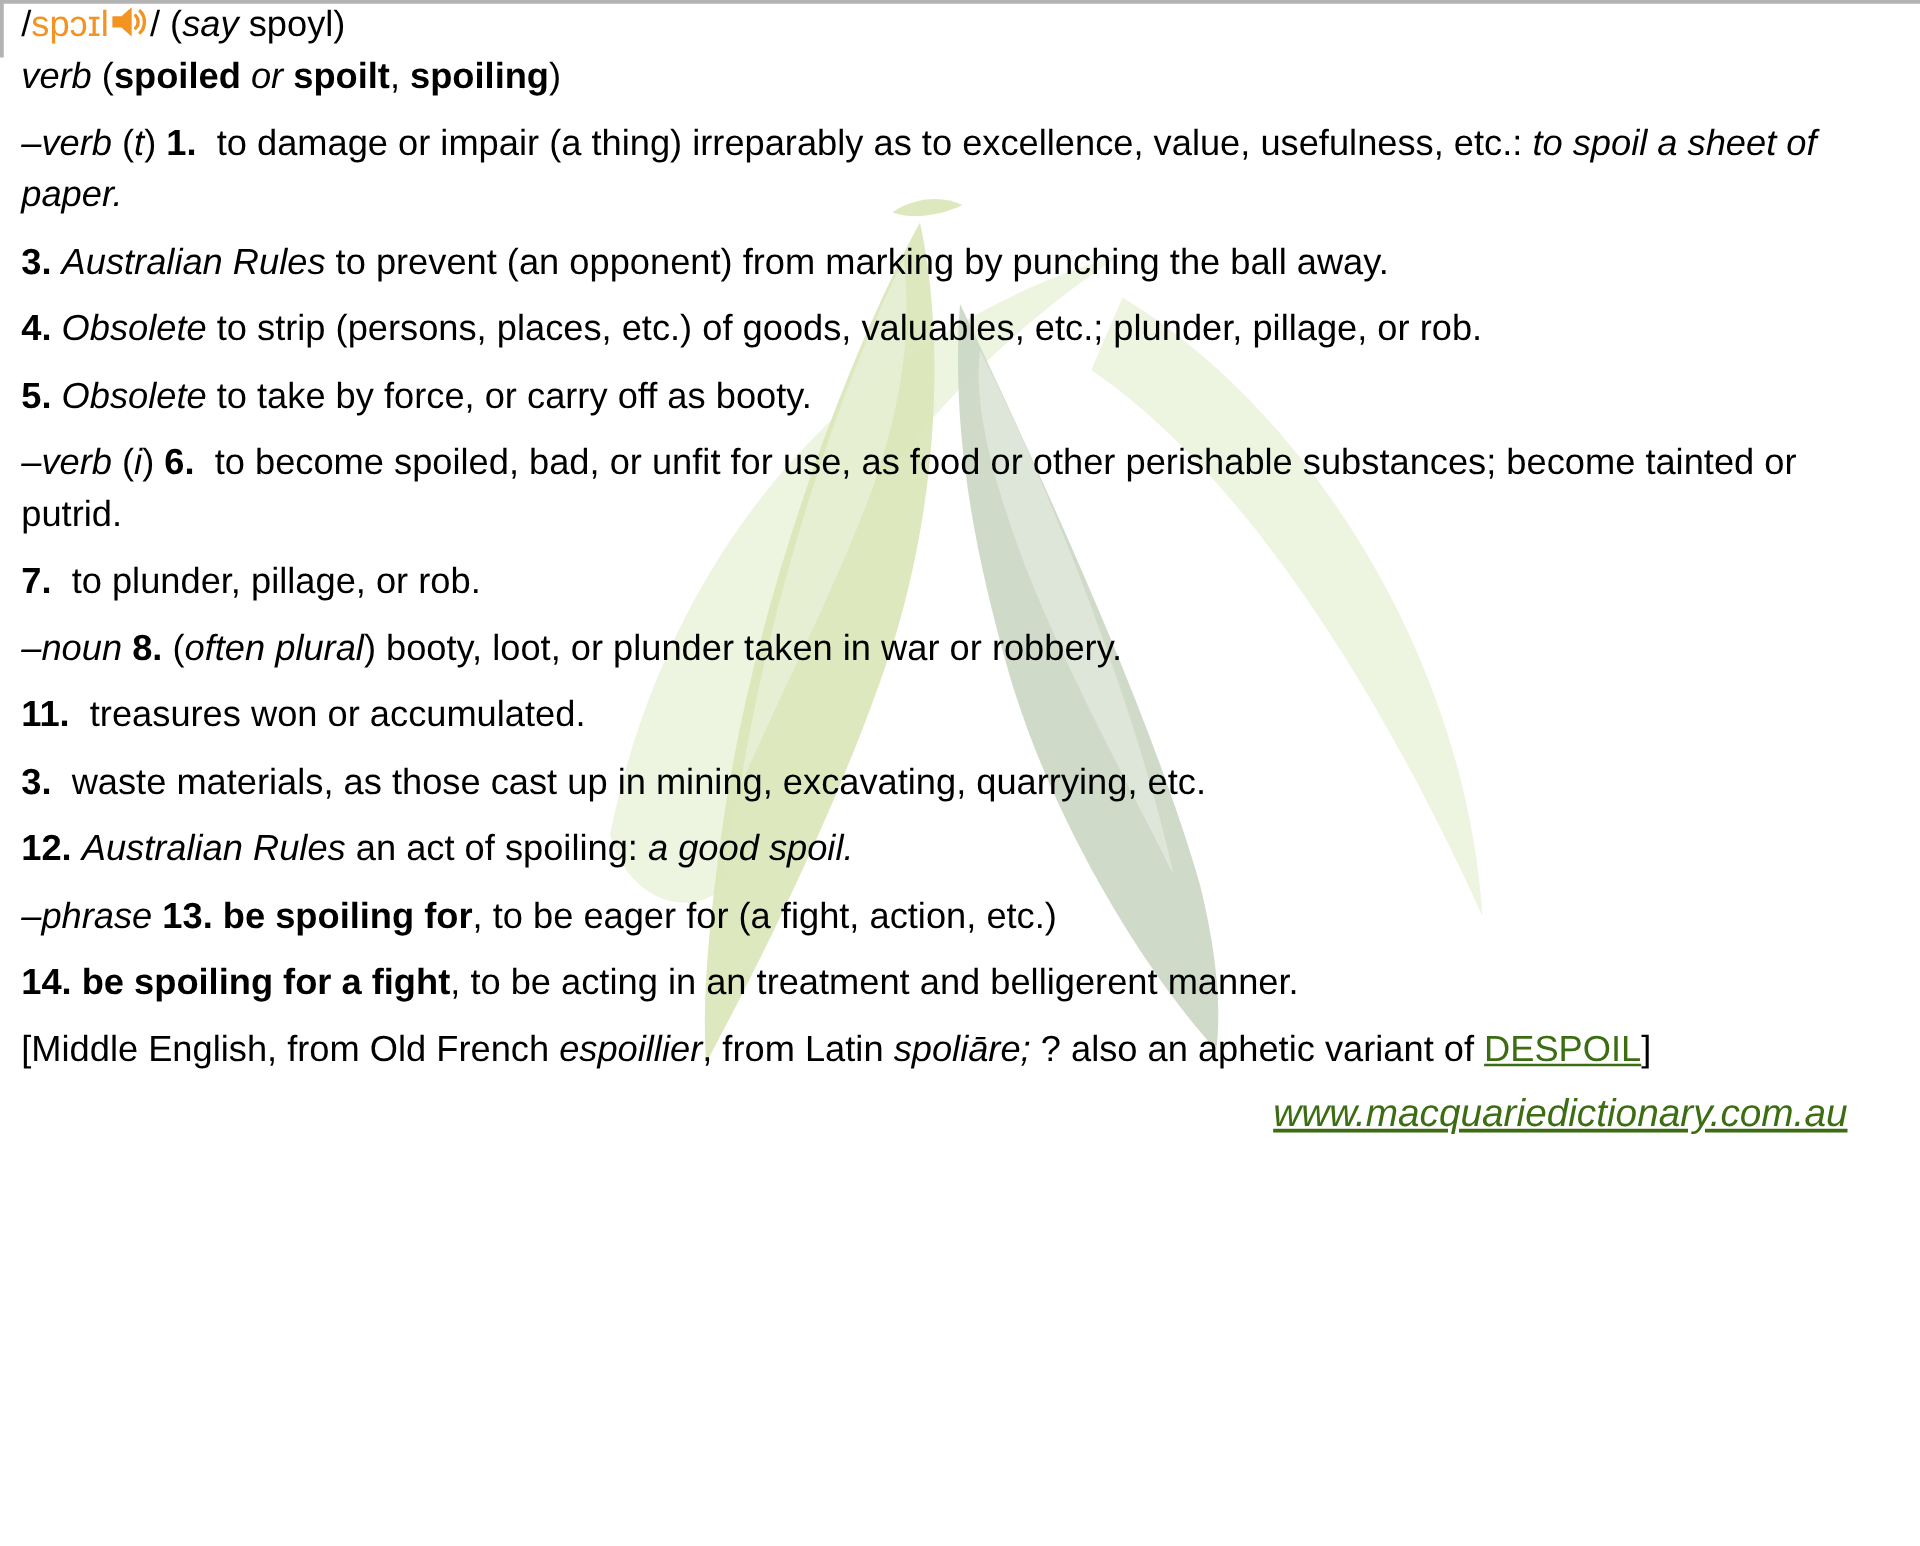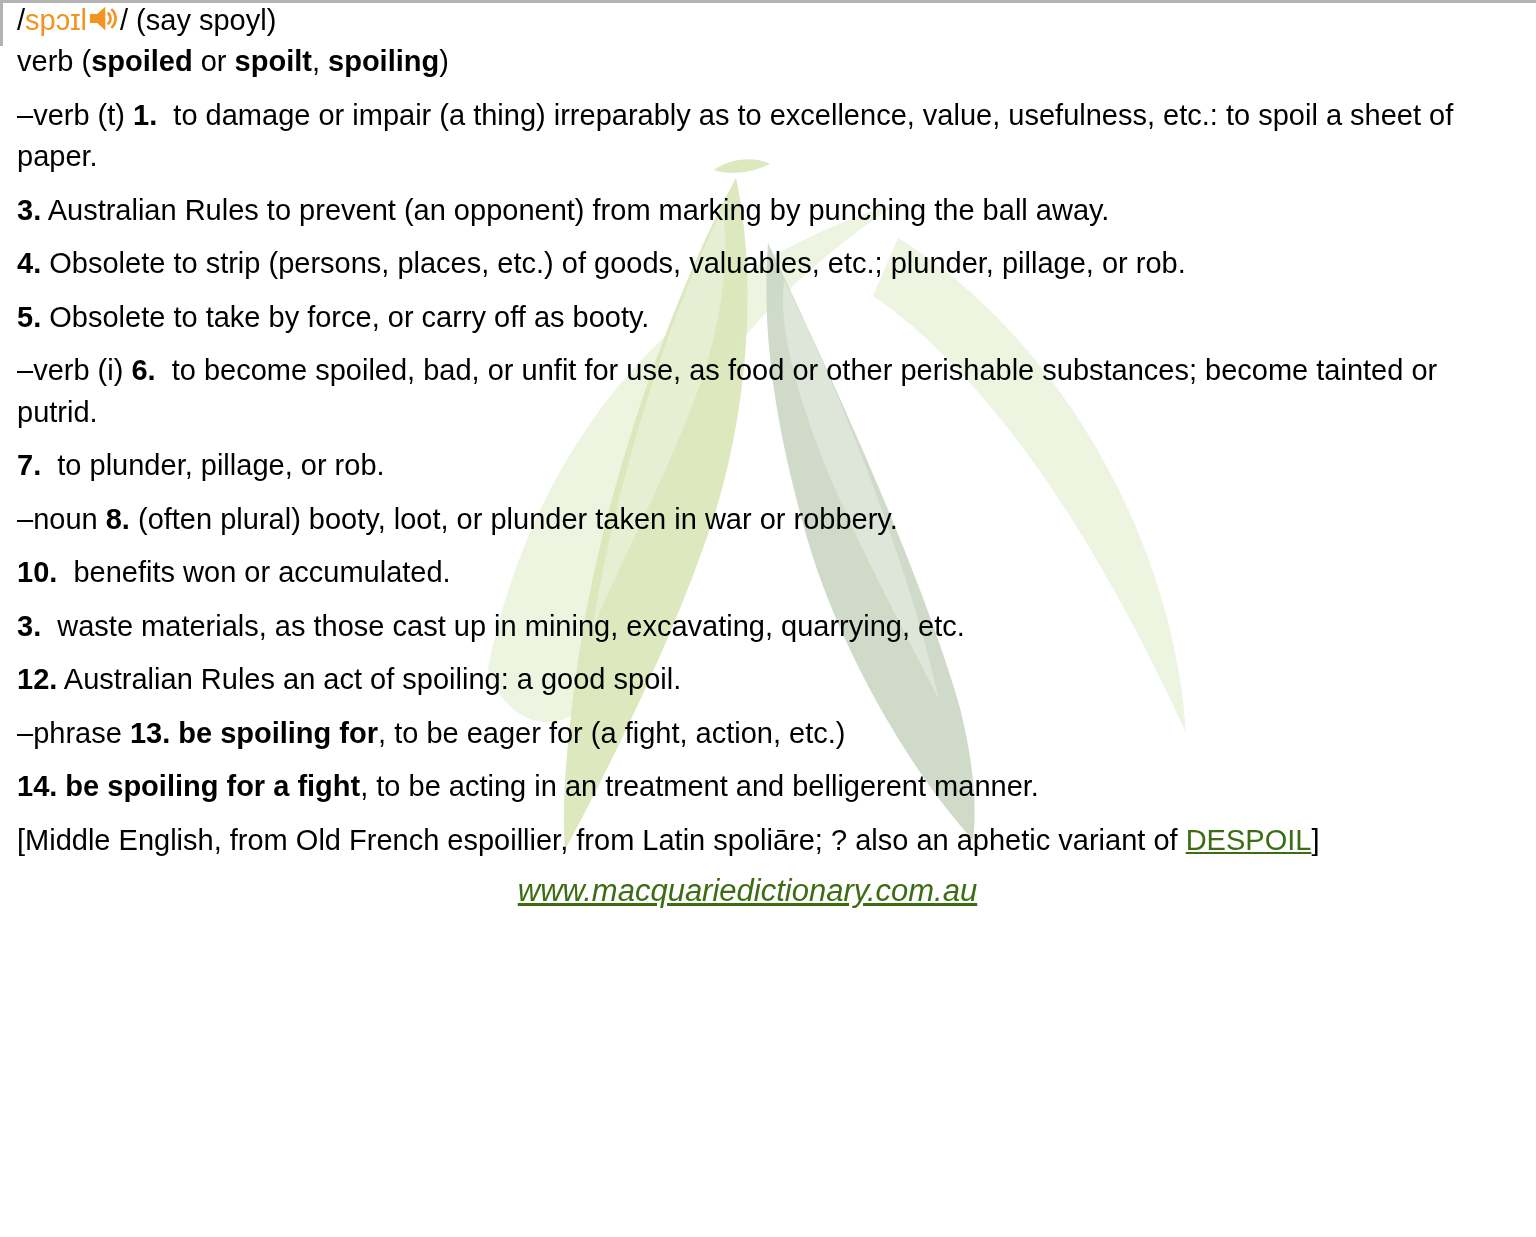--- a/index.html
+++ b/index.html
@@ -41,34 +41,34 @@
 
   .entry p{
     font-size:29px;
     line-height:1.43;
     margin:12px 0;
     white-space:pre-wrap;
   }
   .entry p[data-name="pronunciation-line"],
   .entry p[data-name="inflection-line"]{margin:0;}
 
-  .seg-i{}
+  .seg-i{font-style:italic;}
   .seg-b{font-weight:bold;}
   .seg-pron{color:var(--pron_orange);}
   a.seg-link{
     color:var(--link_green);
     text-decoration:underline;
     font-size:29px;
     cursor:pointer;
   }
 
   .speaker{display:inline-block;width:31px;height:29px;vertical-align:-3px;margin:0 1px;cursor:pointer;}
   .speaker svg{width:100%;height:100%;display:block;}
 
-  .footer{position:relative;z-index:1;text-align:center;margin-top:10px;}
+  .footer{position:relative;z-index:1;text-align:right;margin-top:10px;}
   a.site-link{
     color:var(--link_green);
     font-style:italic;
     text-decoration:underline;
     font-size:31px;
     cursor:pointer;
   }
 </style>
 </head>
 <body>
@@ -96,21 +96,21 @@
             <path d="M26.5,6.5 C31.5,11.5 31.5,20.5 26.5,25.5" style="stroke:var(--pron_orange)" stroke-width="3" fill="none" stroke-linecap="round"></path>
           </svg></span><span data-name="text-segment">/ (</span><span class="seg-i" data-name="text-segment">say</span><span data-name="text-segment"> spoyl)</span></p>
       <p data-name="inflection-line"><span class="seg-i" data-name="text-segment">verb</span><span data-name="text-segment"> (</span><span class="seg-b" data-name="text-segment">spoiled</span><span data-name="text-segment"> </span><span class="seg-i" data-name="text-segment">or</span><span data-name="text-segment"> </span><span class="seg-b" data-name="text-segment">spoilt</span><span data-name="text-segment">, </span><span class="seg-b" data-name="text-segment">spoiling</span><span data-name="text-segment">)</span></p>
       <p data-name="definition-1"><span class="seg-i" data-name="text-segment">–verb</span><span data-name="text-segment"> (</span><span class="seg-i" data-name="text-segment">t</span><span data-name="text-segment">) </span><span class="seg-b" data-name="text-segment">1.</span><span data-name="text-segment">  to damage or impair (a thing) irreparably as to excellence, value, usefulness, etc.: </span><span class="seg-i" data-name="text-segment">to spoil a sheet of paper.</span></p>
       <p data-name="definition-3"><span class="seg-b" data-name="text-segment">3.</span><span data-name="text-segment"> </span><span class="seg-i" data-name="text-segment">Australian Rules</span><span data-name="text-segment"> to prevent (an opponent) from marking by punching the ball away.</span></p>
       <p data-name="definition-4"><span class="seg-b" data-name="text-segment">4.</span><span data-name="text-segment"> </span><span class="seg-i" data-name="text-segment">Obsolete</span><span data-name="text-segment"> to strip (persons, places, etc.) of goods, valuables, etc.; plunder, pillage, or rob.</span></p>
       <p data-name="definition-5"><span class="seg-b" data-name="text-segment">5.</span><span data-name="text-segment"> </span><span class="seg-i" data-name="text-segment">Obsolete</span><span data-name="text-segment"> to take by force, or carry off as booty.</span></p>
       <p data-name="definition-6"><span class="seg-i" data-name="text-segment">–verb</span><span data-name="text-segment"> (</span><span class="seg-i" data-name="text-segment">i</span><span data-name="text-segment">) </span><span class="seg-b" data-name="text-segment">6.</span><span data-name="text-segment">  to become spoiled, bad, or unfit for use, as food or other perishable substances; become tainted or putrid.</span></p>
       <p data-name="definition-7"><span class="seg-b" data-name="text-segment">7.</span><span data-name="text-segment">  to plunder, pillage, or rob.</span></p>
       <p data-name="definition-8"><span class="seg-i" data-name="text-segment">–noun</span><span data-name="text-segment"> </span><span class="seg-b" data-name="text-segment">8.</span><span data-name="text-segment"> (</span><span class="seg-i" data-name="text-segment">often plural</span><span data-name="text-segment">) booty, loot, or plunder taken in war or robbery.</span></p>
-      <p data-name="definition-10"><span class="seg-b" data-name="text-segment">10.</span><span data-name="text-segment">  benefits won or accumulated.</span></p>
+      <p data-name="definition-10"><span class="seg-b" data-name="text-segment">11.</span><span data-name="text-segment">  treasures won or accumulated.</span></p>
       <p data-name="definition-11"><span class="seg-b" data-name="text-segment">3.</span><span data-name="text-segment">  waste materials, as those cast up in mining, excavating, quarrying, etc.</span></p>
       <p data-name="definition-12"><span class="seg-b" data-name="text-segment">12.</span><span data-name="text-segment"> </span><span class="seg-i" data-name="text-segment">Australian Rules</span><span data-name="text-segment"> an act of spoiling: </span><span class="seg-i" data-name="text-segment">a good spoil.</span></p>
       <p data-name="definition-13"><span class="seg-i" data-name="text-segment">–phrase</span><span data-name="text-segment"> </span><span class="seg-b" data-name="text-segment">13. be spoiling for</span><span data-name="text-segment">, to be eager for (a fight, action, etc.)</span></p>
       <p data-name="definition-14"><span class="seg-b" data-name="text-segment">14. be spoiling for a fight</span><span data-name="text-segment">, to be acting in an treatment and belligerent manner.</span></p>
       <p data-name="etymology"><span data-name="text-segment">[Middle English, from Old French </span><span class="seg-i" data-name="text-segment">espoillier</span><span data-name="text-segment">, from Latin </span><span class="seg-i" data-name="text-segment">spoliāre;</span><span data-name="text-segment"> ? also an aphetic variant of </span><a class="seg-link" data-name="despoil-link">DESPOIL</a><span data-name="text-segment">]</span></p>
     </div>
   <div class="footer" data-name="footer">
     <a class="site-link" data-name="dictionary-url-link">www.macquariedictionary.com.au</a>
   </div>
 </div>

